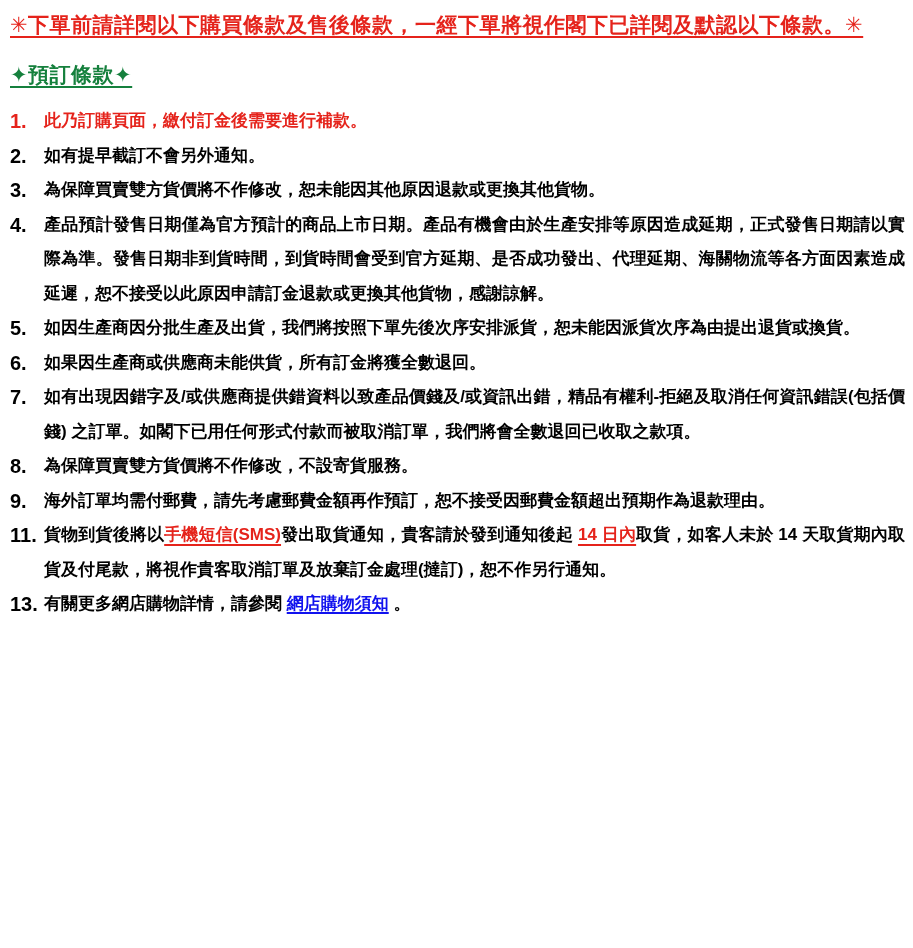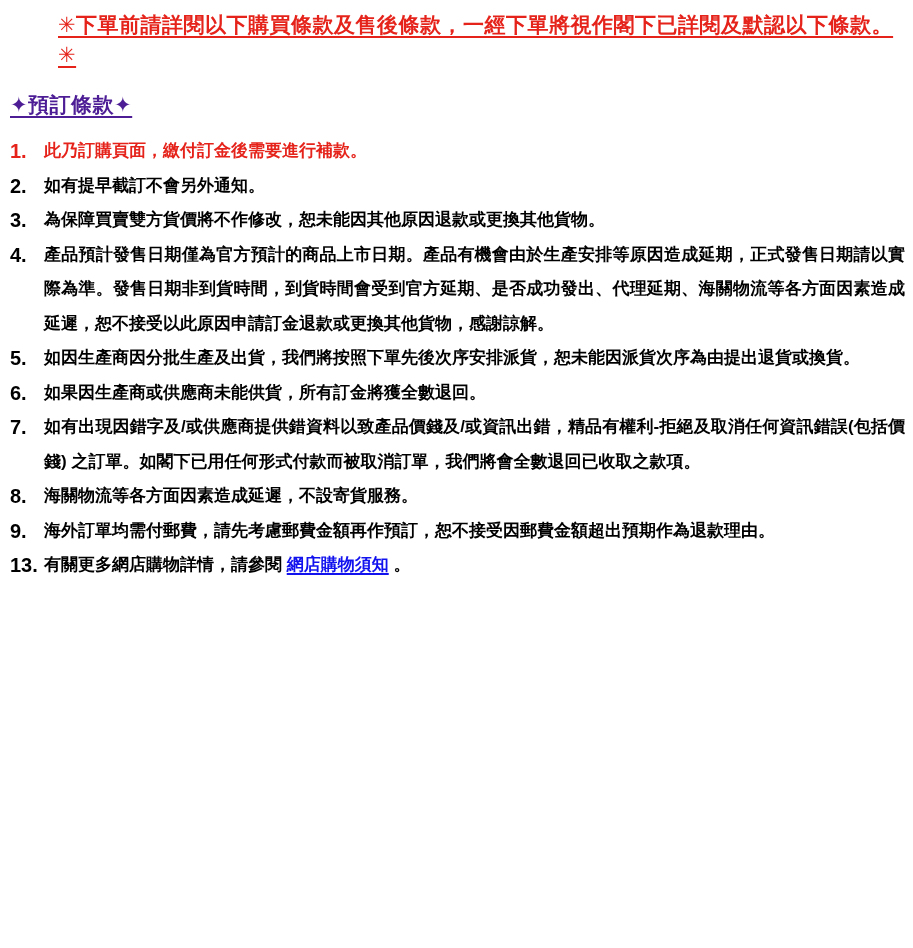--- a/index.html
+++ b/index.html
@@ -9,26 +9,25 @@
     font-family:"Liberation Sans","DejaVu Sans",sans-serif;
     font-weight:700; color:#000000; overflow:hidden;
     --red:#e5231b; --link:#1112ee;
   }
   .page { padding:10px 8px 0 10px; }
 
   .header-notice {
     font-size:21px; line-height:30px; color:var(--red);
     text-decoration:underline; text-decoration-thickness:2px; text-underline-offset:4px;
     letter-spacing:0.5px;
-    margin-left:48px;
   }
 
   .section-title {
     display:inline-block; margin-top:20px;
-    font-size:21px; line-height:30px; color:#4c1d95;
+    font-size:21px; line-height:30px; color:#15803d;
     text-decoration:underline; text-decoration-thickness:2px; text-underline-offset:4px;
     letter-spacing:0.5px;
   }
 
   .terms { margin-top:14px; }
   .term-row { display:flex; align-items:flex-start; }
   .term-num {
     flex:0 0 34px; font-size:20px; line-height:34.5px; white-space:nowrap;
   }
   .term-text {
@@ -80,25 +79,29 @@
       <div class="term-row">
         <span class="term-num">6.</span>
         <div class="term-text"><span class="seg">如果因生產商或供應商未能供貨，所有訂金將獲全數退回。</span></div>
       </div>
       <div class="term-row">
         <span class="term-num">7.</span>
         <div class="term-text"><span class="seg">如有出現因錯字及/或供應商提供錯資料以致產品價錢及/或資訊出錯，精品有權利-拒絕及取消任何資訊錯誤(包括價錢) 之訂單。如閣下已用任何形式付款而被取消訂單，我們將會全數退回已收取之款項。</span></div>
       </div>
       <div class="term-row">
         <span class="term-num">8.</span>
-        <div class="term-text"><span class="seg">海關物流等各方面因素造成延遲，不設寄貨服務。</span></div>
+        <div class="term-text"><span class="seg">為保障買賣雙方貨價將不作修改，不設寄貨服務。</span></div>
       </div>
       <div class="term-row">
         <span class="term-num">9.</span>
         <div class="term-text"><span class="seg">海外訂單均需付郵費，請先考慮郵費金額再作預訂，恕不接受因郵費金額超出預期作為退款理由。</span></div>
+      </div>
+      <div class="term-row">
+        <span class="term-num">11.</span>
+        <div class="term-text"><span class="seg">貨物到貨後將以</span><span class="seg red underline">手機短信(SMS)</span><span class="seg">發出取貨通知，貴客請於發到通知後起 </span><span class="seg red underline">14 日內</span><span class="seg">取貨，如客人未於 14 天取貨期內取貨及付尾款，將視作貴客取消訂單及放棄訂金處理(撻訂)，恕不作另行通知。</span></div>
       </div>
       <div class="term-row">
         <span class="term-num">13.</span>
         <div class="term-text"><span class="seg">有關更多網店購物詳情，請參閱 </span><a class="link">網店購物須知</a><span class="seg"> 。</span></div>
       </div>
     </div>
 
 </div>
 
 </body></html>

